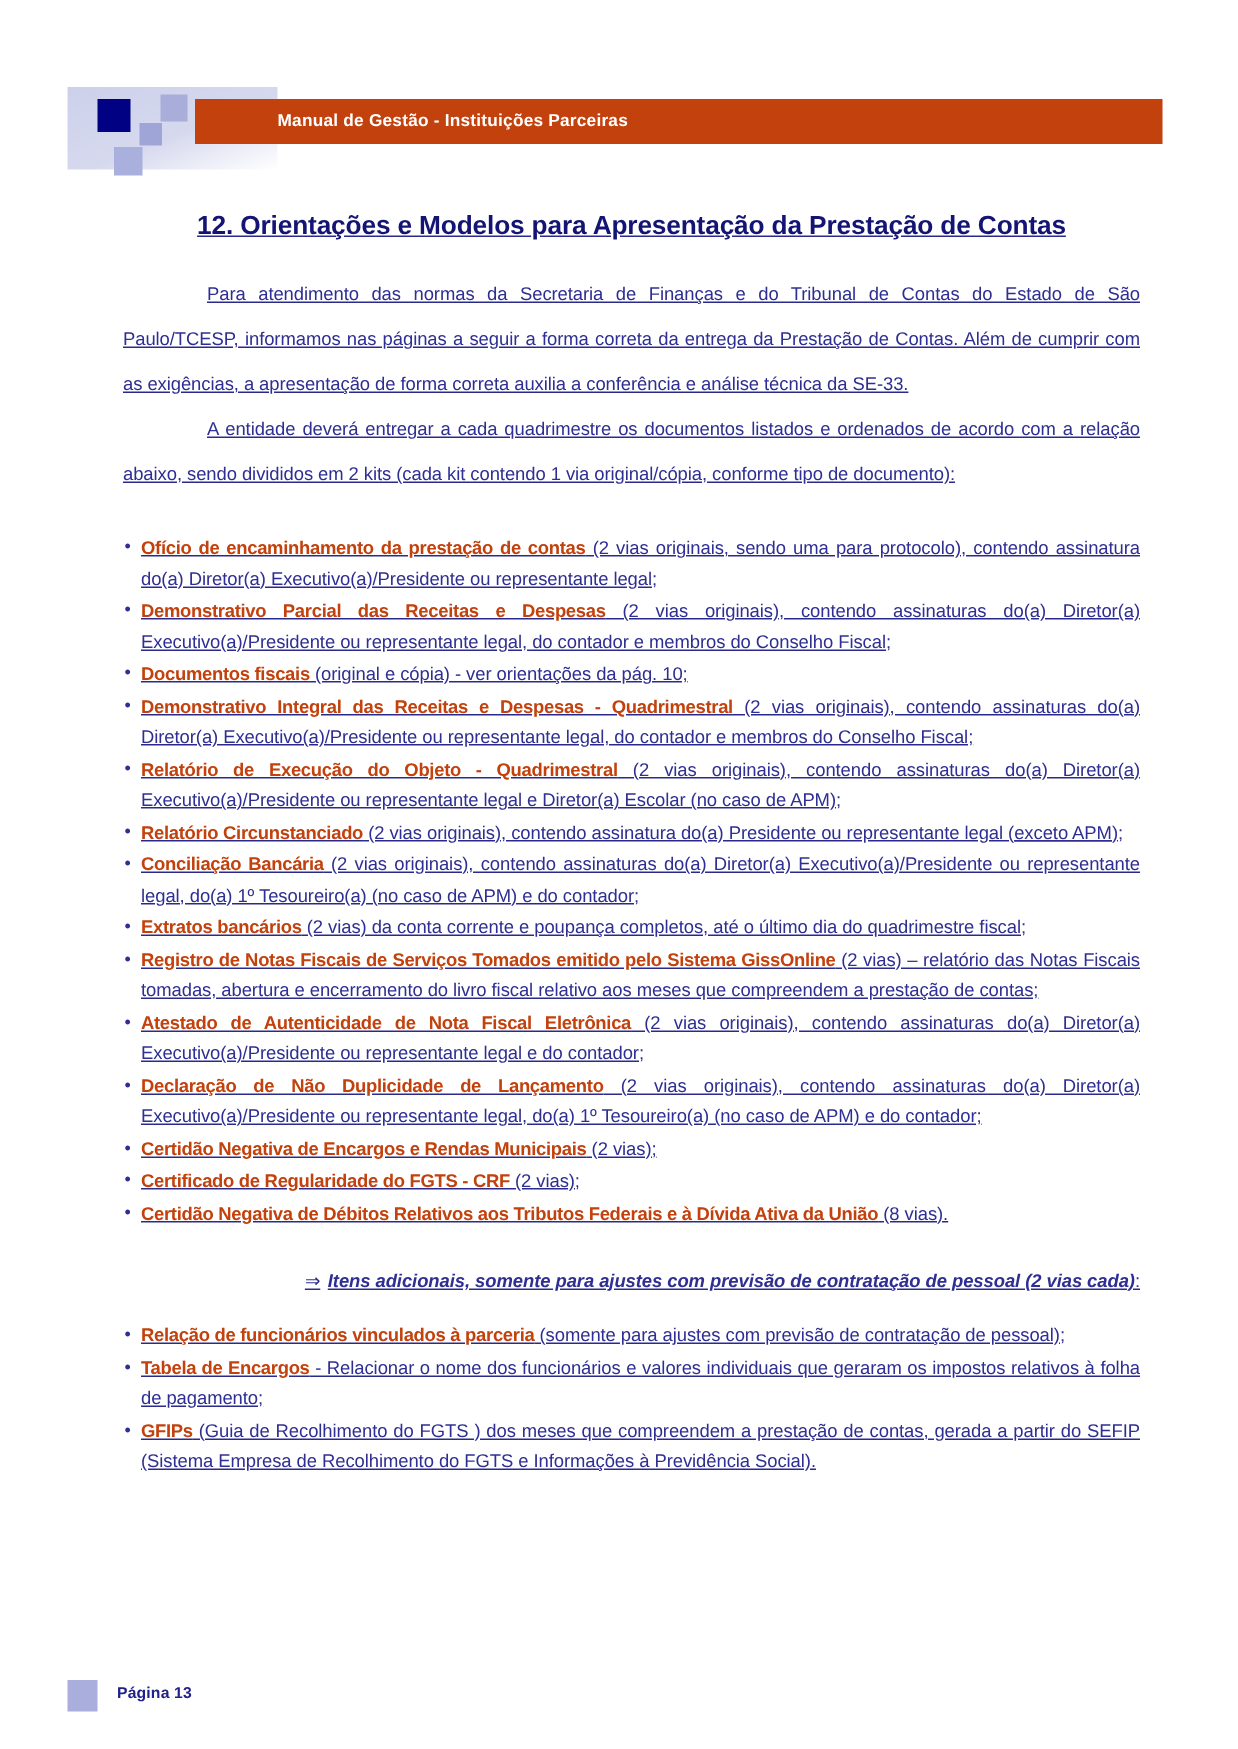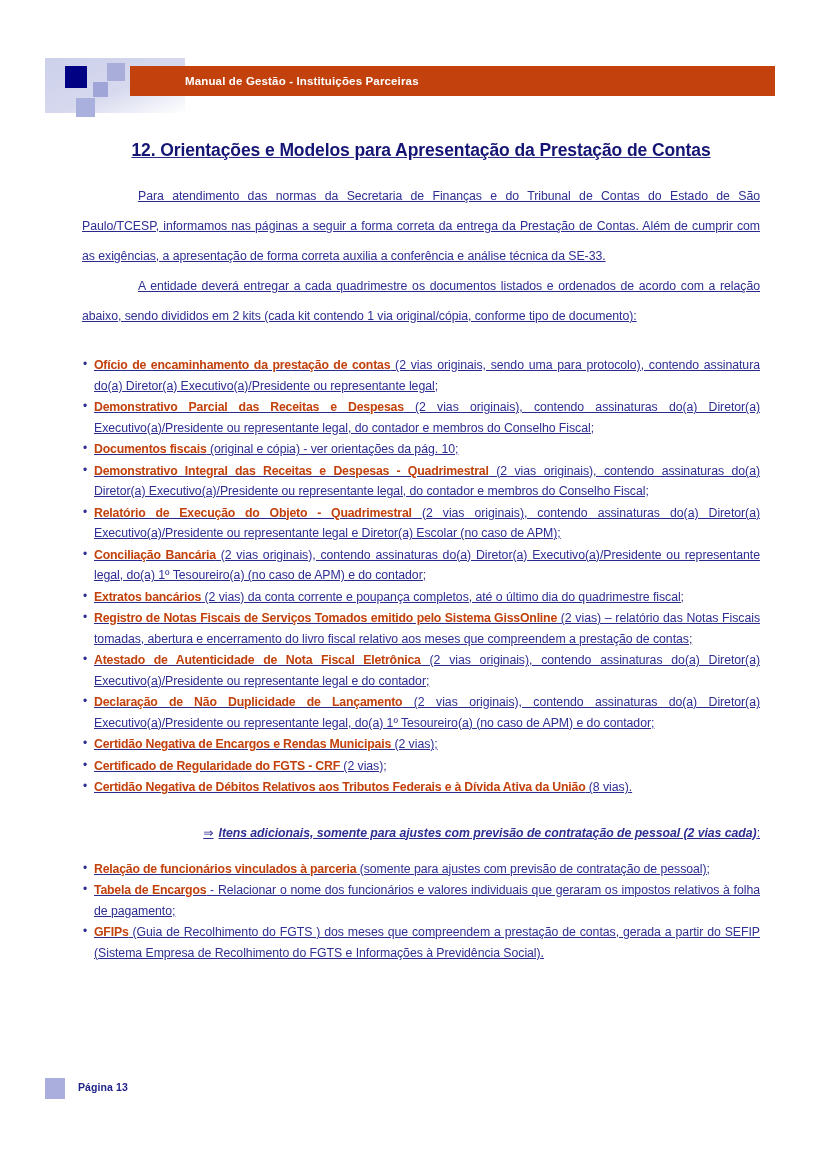--- a/index.html
+++ b/index.html
@@ -161,21 +161,21 @@
   }
   .addl-note .tail {
     font-style: normal;
     font-weight: normal;
   }
 
   
   .page-footer {
     position: absolute;
     left: 45px;
-    top: 1078px;
+    top: 1120px;
     width: 300px;
     height: 24px;
   }
   .footer-sq {
     position: absolute;
     left: 0;
     top: 0;
     width: 20px;
     height: 21px;
     background: #a9aedd;
@@ -213,20 +213,21 @@
   <p class="para">A entidade deverá entregar a cada quadrimestre os documentos listados e ordenados de acordo com a relação abaixo, sendo divididos em 2 kits (cada kit contendo 1 via original/cópia, conforme tipo de documento):</p>
 
   <div class="spacer-lg"></div>
 
   <ul class="doc-list" id="main-list">
       <li><span class="bold-lead">Ofício de encaminhamento da prestação de contas</span><span> (2 vias originais, sendo uma para protocolo), contendo assinatura do(a) Diretor(a) Executivo(a)/Presidente ou representante legal;</span></li>
       <li><span class="bold-lead">Demonstrativo Parcial das Receitas e Despesas</span><span> (2 vias originais), contendo assinaturas do(a) Diretor(a) Executivo(a)/Presidente ou representante legal, do contador e membros do Conselho Fiscal;</span></li>
       <li><span class="bold-lead">Documentos fiscais</span><span> (original e cópia) - ver orientações da pág. 10;</span></li>
       <li><span class="bold-lead">Demonstrativo Integral das Receitas e Despesas - Quadrimestral</span><span> (2 vias originais), contendo assinaturas do(a) Diretor(a) Executivo(a)/Presidente ou representante legal, do contador e membros do Conselho Fiscal;</span></li>
       <li><span class="bold-lead">Relatório de Execução do Objeto - Quadrimestral</span><span> (2 vias originais), contendo assinaturas do(a) Diretor(a) Executivo(a)/Presidente ou representante legal e Diretor(a) Escolar (no caso de APM);</span></li>
+      <li><span class="bold-lead">Relatório Circunstanciado</span><span> (2 vias originais), contendo assinatura do(a) Presidente ou representante legal (</span><span class="u">exceto APM</span><span>);</span></li>
       <li><span class="bold-lead">Conciliação Bancária</span><span> (2 vias originais), contendo assinaturas do(a) Diretor(a) Executivo(a)/Presidente ou representante legal, do(a) 1º Tesoureiro(a) (no caso de APM) e do contador;</span></li>
       <li><span class="bold-lead">Extratos bancários</span><span> (2 vias) da conta corrente e poupança completos, até o último dia do quadrimestre fiscal;</span></li>
       <li><span class="bold-lead">Registro de Notas Fiscais de Serviços Tomados emitido pelo Sistema GissOnline</span><span> (2 vias) – relatório das Notas Fiscais tomadas, abertura e encerramento do livro fiscal relativo aos meses que compreendem a prestação de contas;</span></li>
       <li><span class="bold-lead">Atestado de Autenticidade de Nota Fiscal Eletrônica</span><span> (2 vias originais), contendo assinaturas do(a) Diretor(a) Executivo(a)/Presidente ou representante legal e do contador;</span></li>
       <li><span class="bold-lead">Declaração de Não Duplicidade de Lançamento</span><span> (2 vias originais), contendo assinaturas do(a) Diretor(a) Executivo(a)/Presidente ou representante legal, do(a) 1º Tesoureiro(a) (no caso de APM) e do contador;</span></li>
       <li><span class="bold-lead">Certidão Negativa de Encargos e Rendas Municipais</span><span> (2 vias);</span></li>
       <li><span class="bold-lead">Certificado de Regularidade do FGTS - CRF</span><span> (2 vias);</span></li>
       <li><span class="bold-lead">Certidão Negativa de Débitos Relativos aos Tributos Federais e à Dívida Ativa da União</span><span> (8 vias).</span></li>
     </ul>
 

